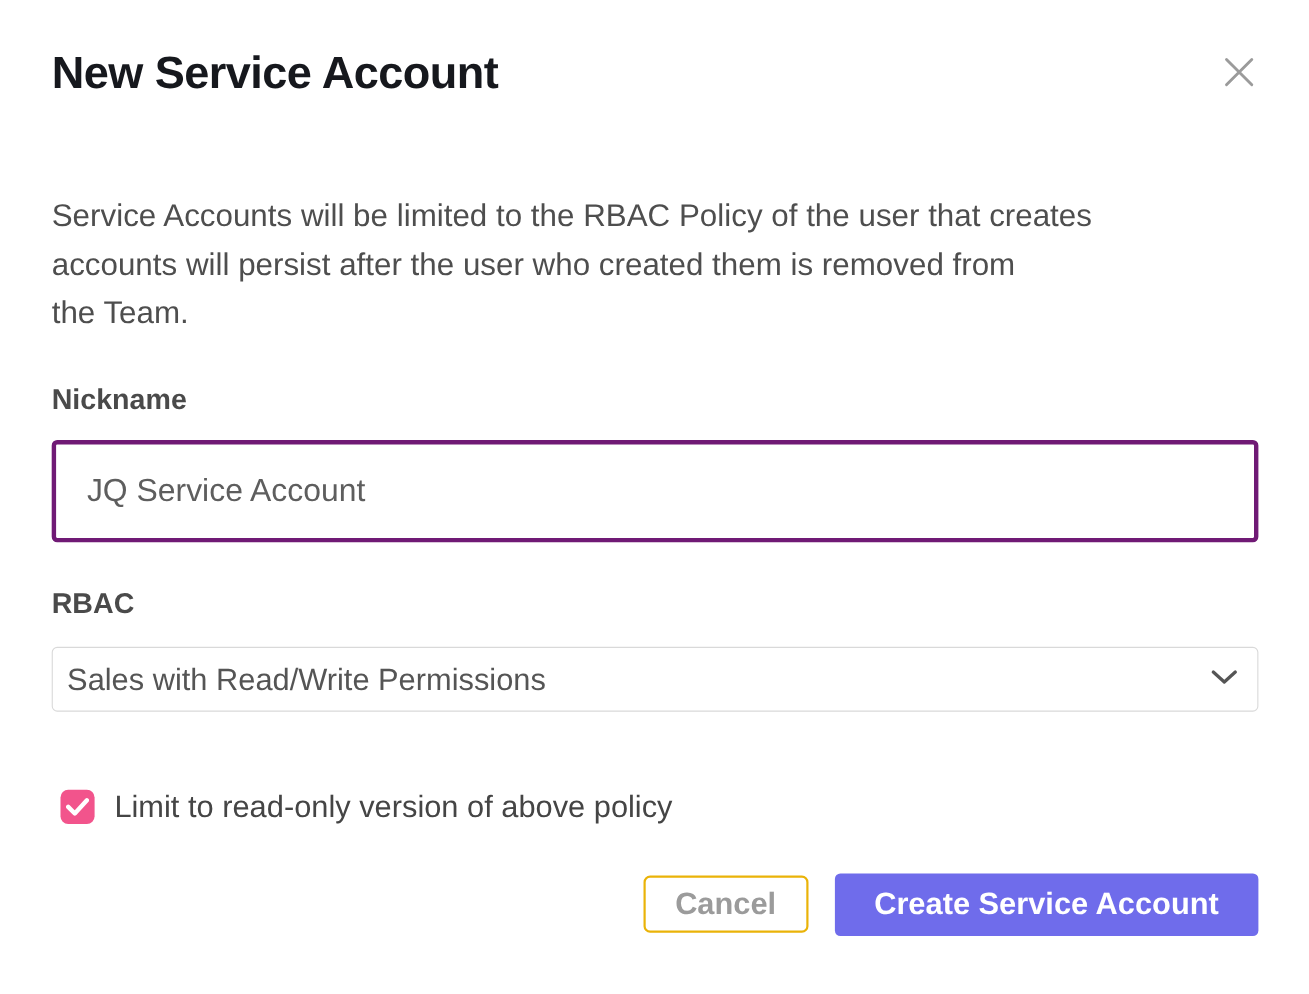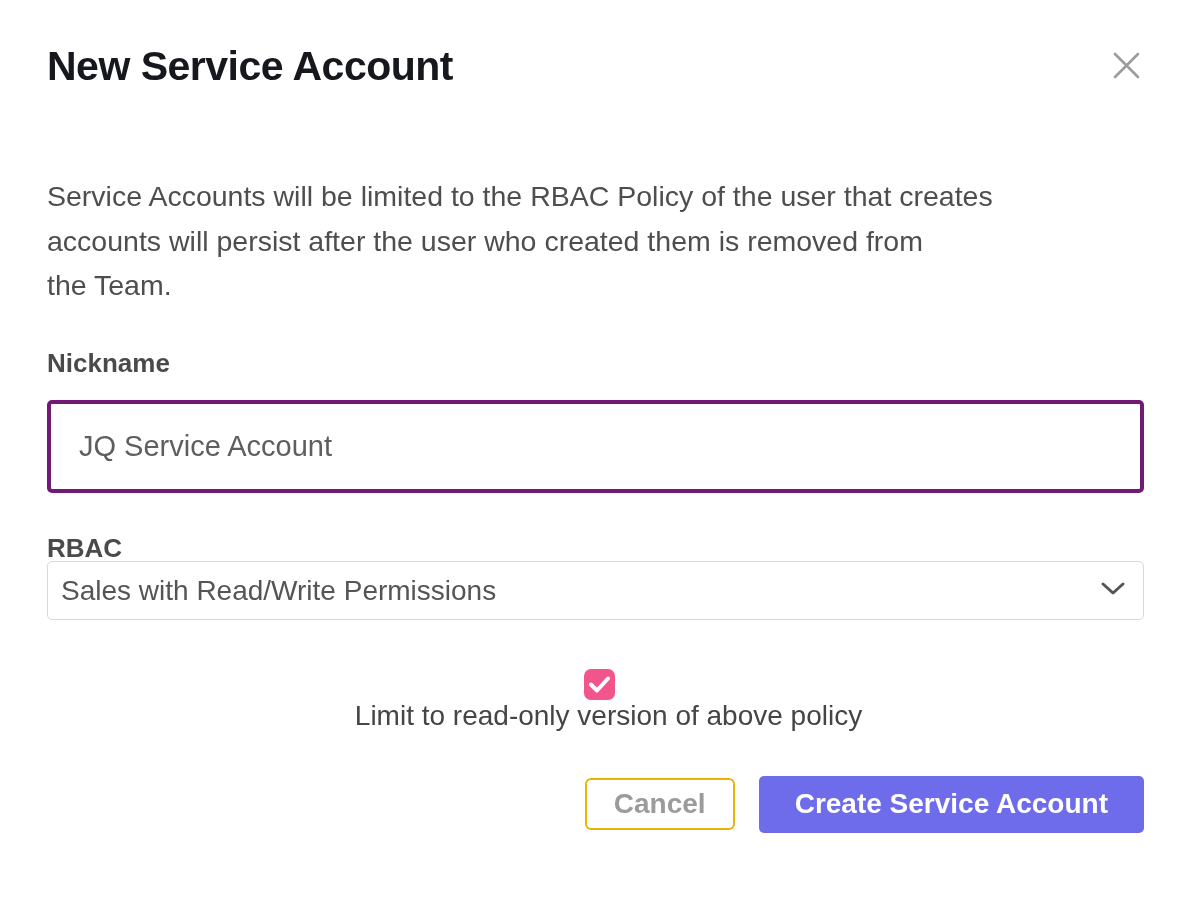--- a/index.html
+++ b/index.html
@@ -60,20 +60,21 @@
     border-radius: 5px;
     padding-left: 28px;
     font-size: 29px;
     color: #5e5e5e;
     font-family: "Liberation Sans", sans-serif;
     outline: none;
     background: #ffffff;
   }
   .select-wrap {
     position: relative;
+    margin-top: 27px;
     width: 100%;
     height: 59px;
   }
   .rbac-select {
     appearance: none;
     -webkit-appearance: none;
     width: 100%;
     height: 59px;
     border: 1px solid #d9d9d9;
     border-radius: 5px;
@@ -86,25 +87,24 @@
     cursor: pointer;
   }
   .select-chevron {
     position: absolute;
     right: 18px;
     top: 20px;
     pointer-events: none;
     line-height: 0;
   }
   .checkbox-row {
-    margin-top: 49px;
+    margin-top: 71px;
     display: flex;
     align-items: center;
     margin-left: 8px;
-    flex-direction: column;
   }
   .checkbox {
     width: 31px; height: 31px;
     border-radius: 7px;
     background: var(--accent-pink, #f2548c);
     display: inline-flex;
     align-items: center;
     justify-content: center;
     cursor: pointer;
     flex: none;

